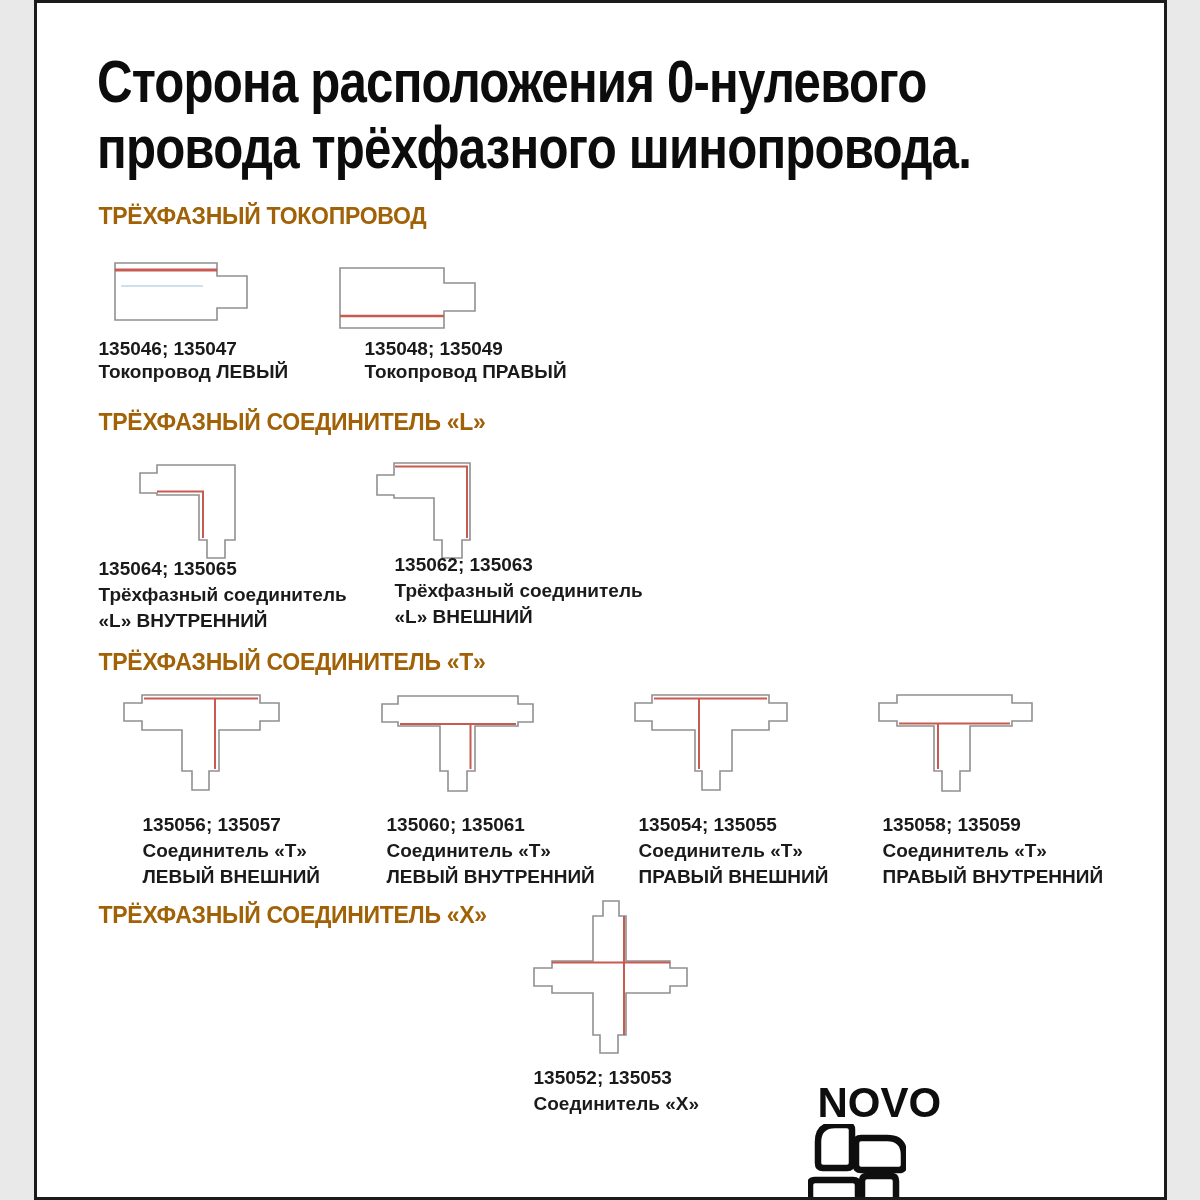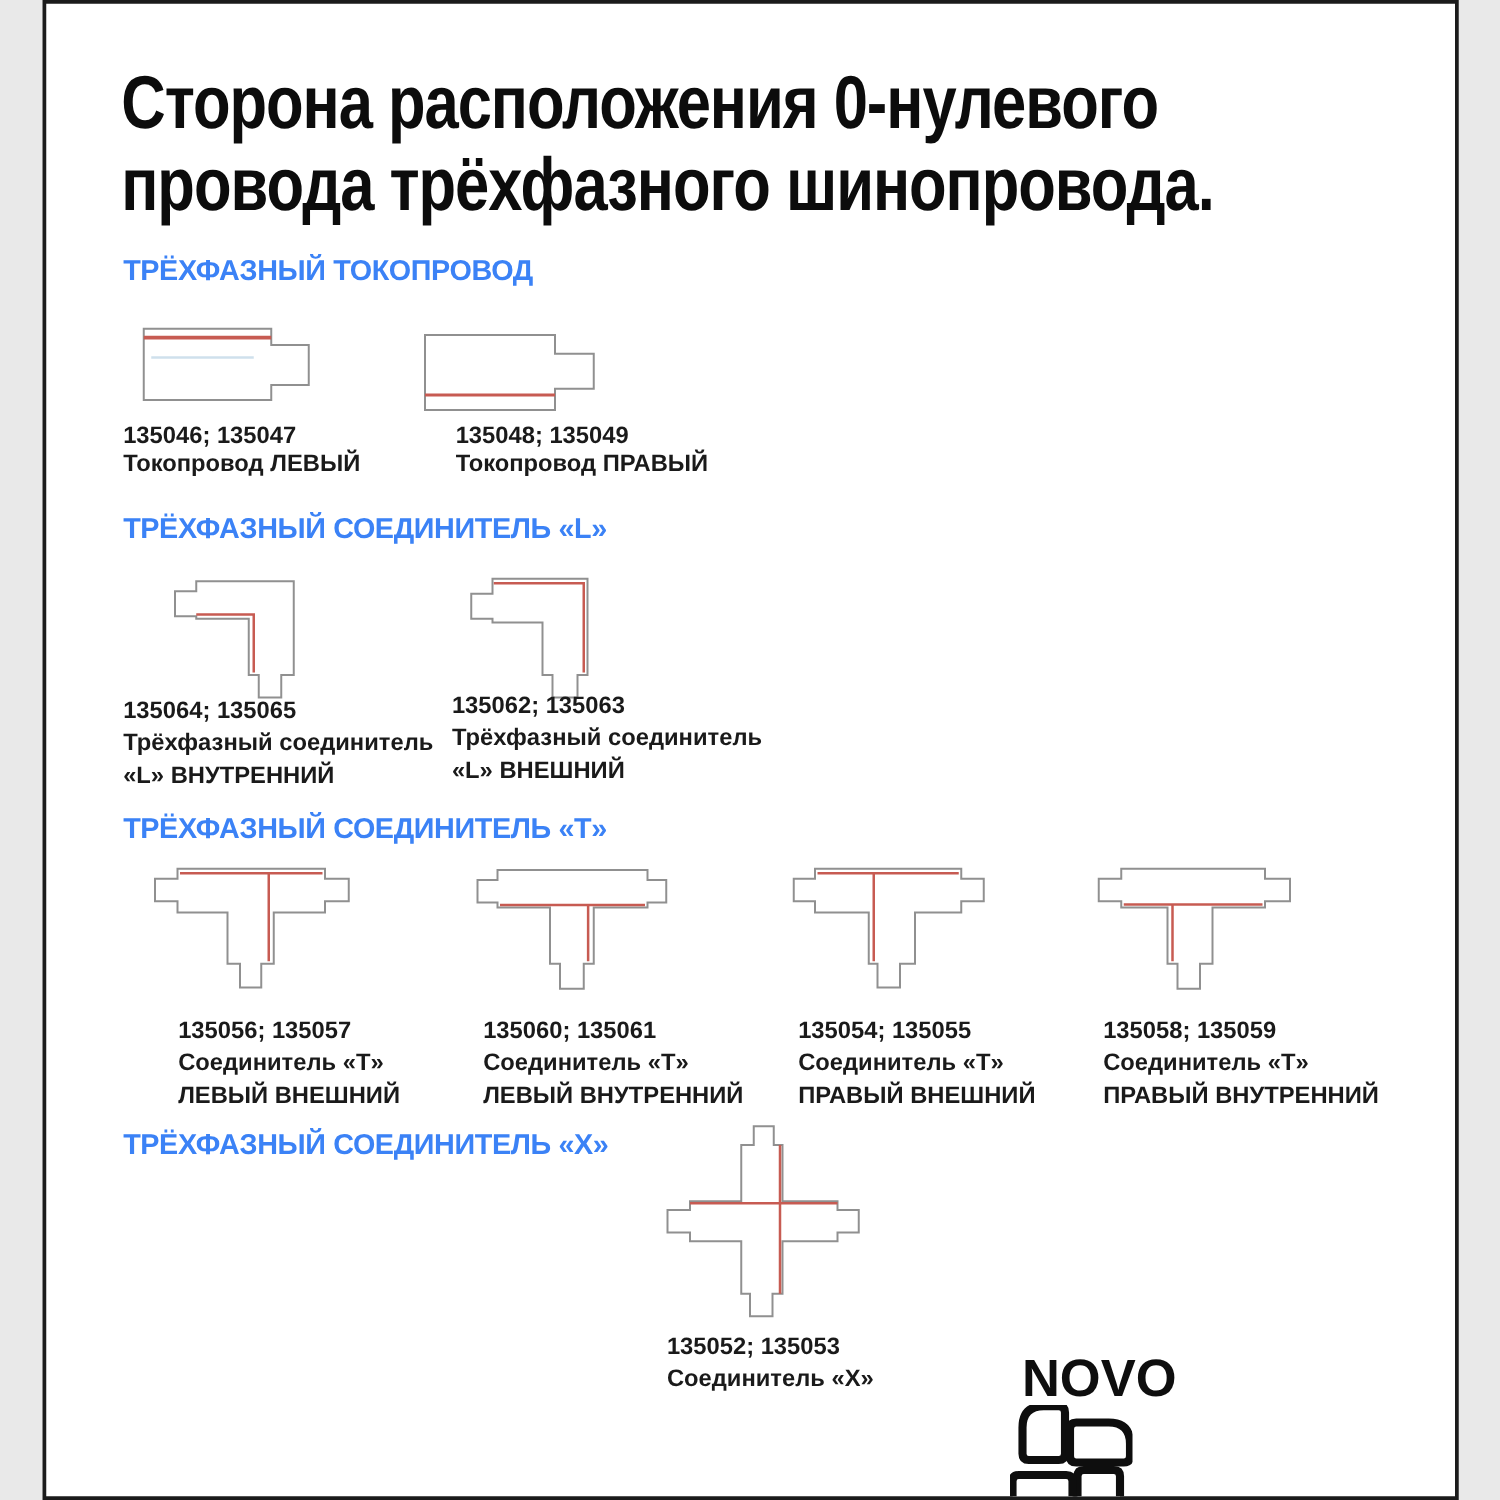--- a/index.html
+++ b/index.html
@@ -8,21 +8,21 @@
     background:#ffffff;border:3px solid #1b1b1b;box-sizing:border-box;
     font-family:"Liberation Sans",sans-serif;color:#161616;overflow:hidden;
   }
   .title{
     position:absolute;left:60px;top:46px;
     font-size:60px;font-weight:700;line-height:66px;letter-spacing:-1px;
     transform:scaleX(.82);transform-origin:0 0;white-space:nowrap;color:#0c0c0c;
   }
   .sec{
     position:absolute;font-size:23px;font-weight:700;letter-spacing:-.3px;
-    white-space:nowrap;color:#3b82f6;
+    white-space:nowrap;color:#a16207;
   }
   .lbl{position:absolute;font-size:19px;font-weight:700;white-space:nowrap;color:#1a1a1a;}
   .lh23 div{line-height:23px;}
   .lh26 div{line-height:26px;}
   .diagram{position:absolute;}
   .logo{position:absolute;left:781px;top:1031px;display:flex;align-items:flex-start;color:#0e0e0e;flex-direction:column;}
   .logo-word{font-size:42px;font-weight:700;line-height:42px;margin-top:48px;}
   .logo-word.right{letter-spacing:3px;}
   .logo-glyph{margin:0 -6px 0 -10px;}
 </style>
@@ -68,21 +68,21 @@
   <svg class="diagram" style="left:332px;top:448px;" width="112" height="112" viewBox="0 0 112 112">
     <path d="M25,12 H101 V89 H93 V107 H73 V89 H65 V47 H25 V44 H8 V24 H25 Z" fill="#ffffff" stroke="#909090" stroke-width="1.6"></path>
     <polyline points="26,15.5 98,15.5 98,87" fill="none" stroke="#c75b52" stroke-width="2"></polyline>
   </svg>
 
   <div class="lbl lh26" style="left:62px;top:553px;">
     <div>135064; 135065</div>
     <div>Трёхфазный соединитель</div>
     <div>«L» ВНУТРЕННИЙ</div>
   </div>
-  <div class="lbl lh26" style="left:325px;top:549px;">
+  <div class="lbl lh26" style="left:358px;top:549px;">
     <div>135062; 135063</div>
     <div>Трёхфазный соединитель</div>
     <div>«L» ВНЕШНИЙ</div>
   </div>
 
   <div class="sec" style="left:62px;top:646px;">ТРЁХФАЗНЫЙ СОЕДИНИТЕЛЬ «Т»</div>
 
   <svg class="diagram" style="left:85px;top:685px;" width="160" height="106" viewBox="0 0 160 106">
     <path d="M20,7 H138 V15 H157 V33 H138 V42 H97 V83 H87 V102 H70 V83 H60 V42 H20 V33 H2 V15 H20 Z" fill="#ffffff" stroke="#909090" stroke-width="1.6"></path>
     <line x1="22" y1="10.5" x2="136" y2="10.5" stroke="#c75b52" stroke-width="2"></line>

